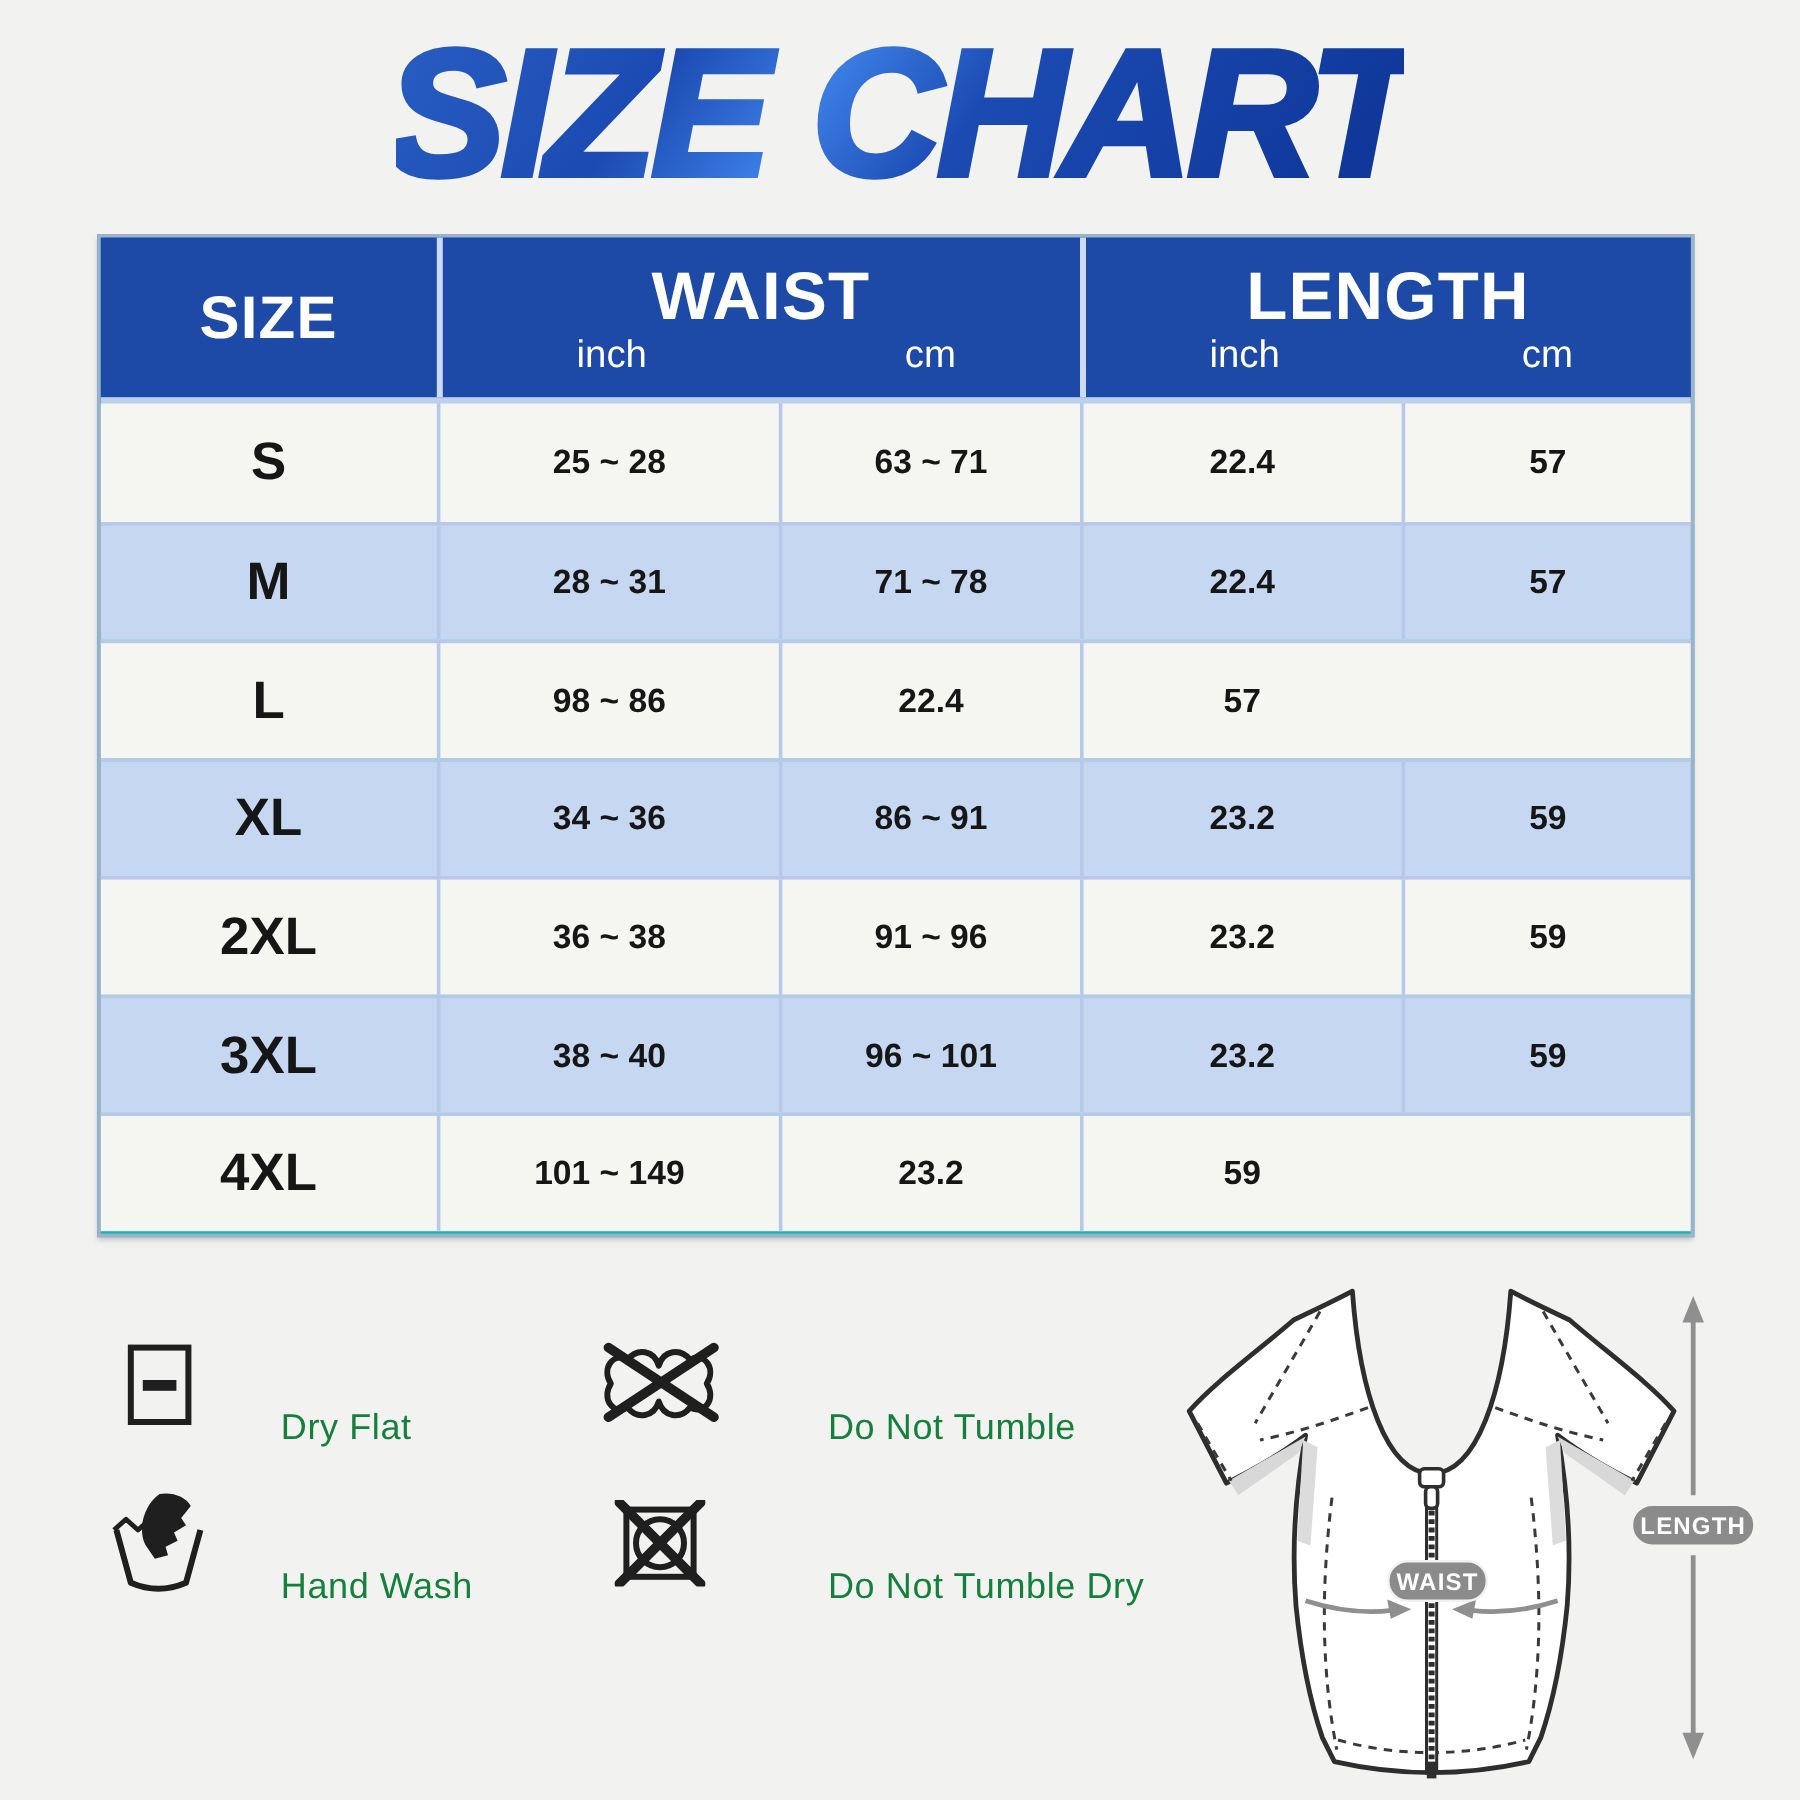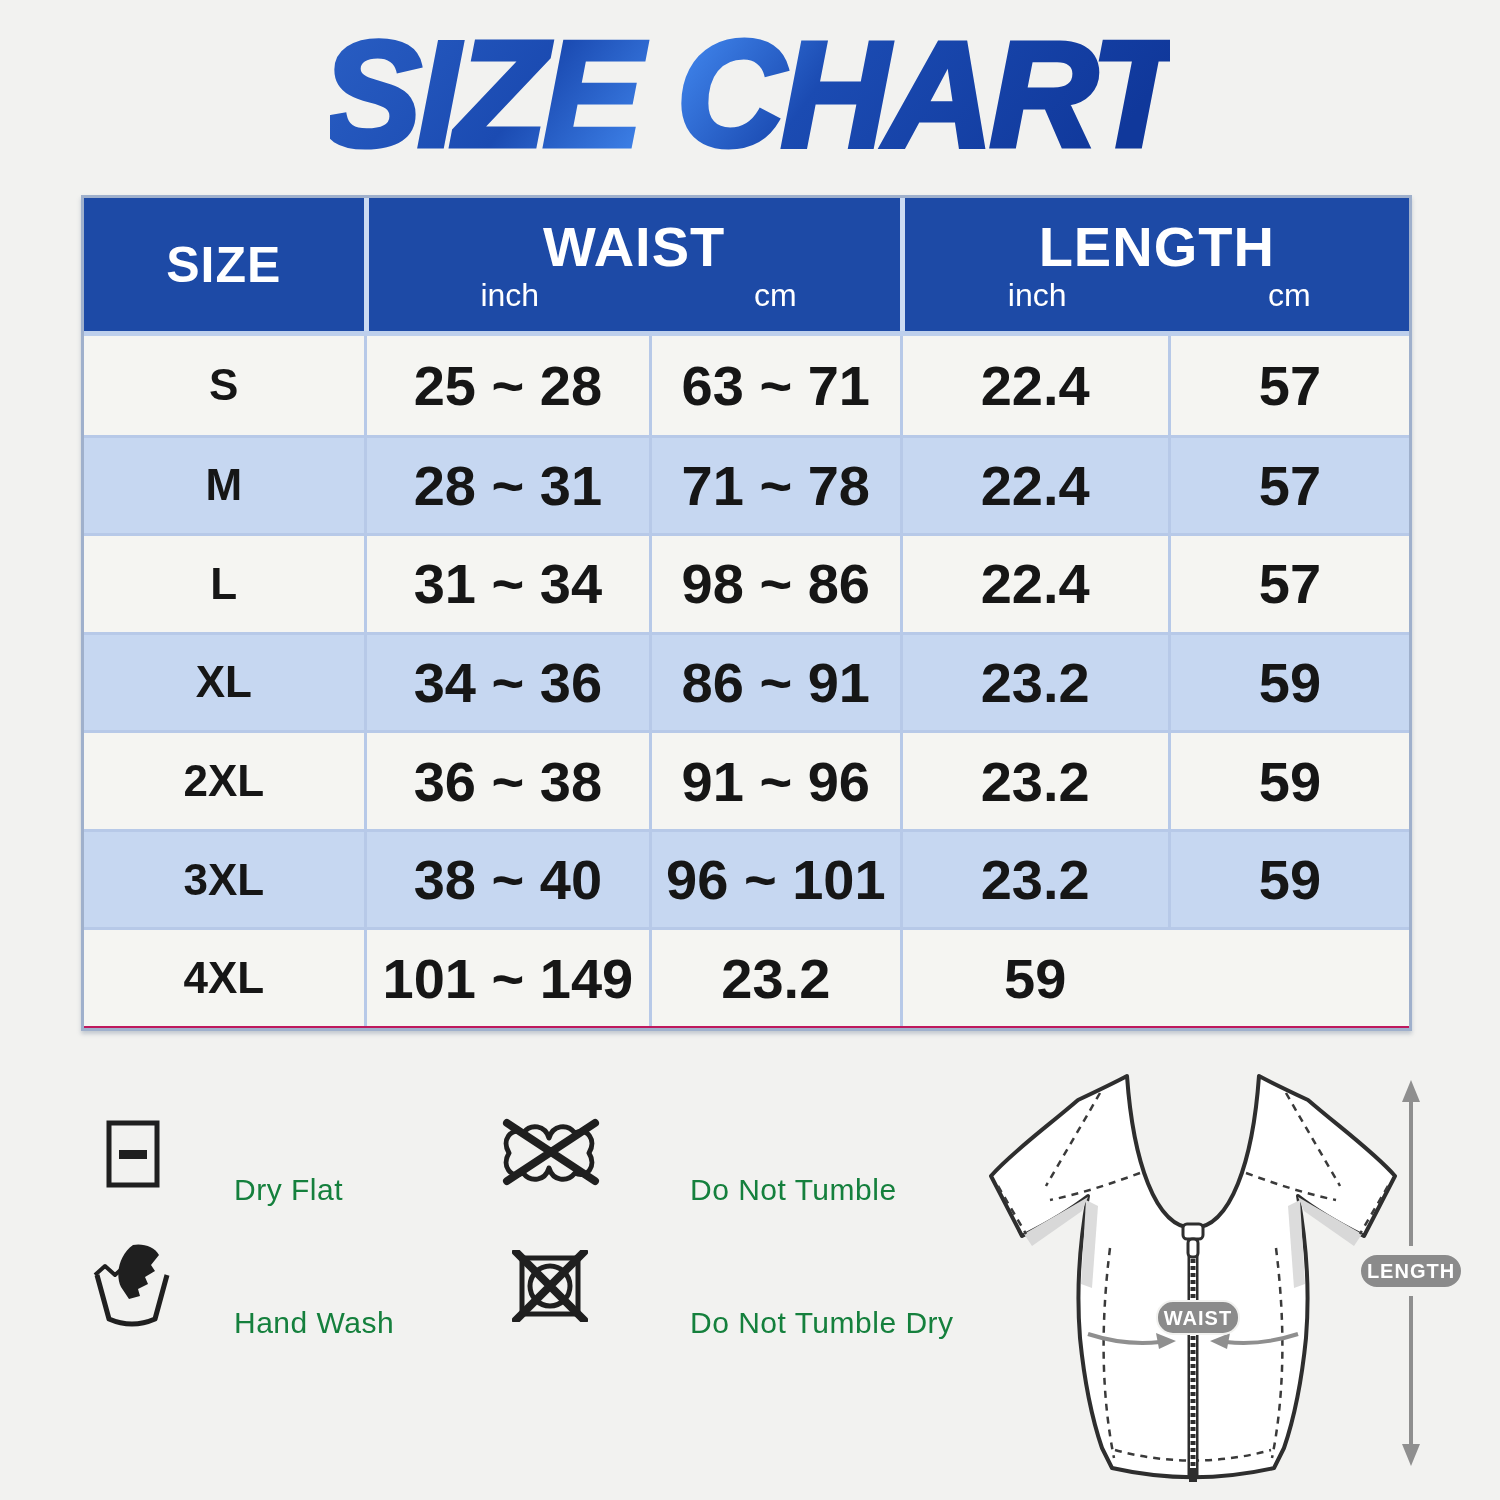--- a/index.html
+++ b/index.html
@@ -8,21 +8,21 @@
     position:relative;width:1500px;height:1500px;margin:0 auto;
     background:#f2f2f0;overflow:hidden;
     font-family:"Liberation Sans",sans-serif;
     padding-left:12px;
   }
   
   .title-svg{position:absolute;left:330px;top:6px;width:840px;height:168px;}
   
   .size-table{
     position:absolute;left:81px;top:195px;width:1331px;height:836px;
-    border:3px solid #9fb0cc;background:#be185d;
+    border:3px solid #9fb0cc;background:#14b8a6;
     box-shadow:0 3px 4px rgba(110,125,150,.35);
   }
   .thead{
     display:grid;grid-template-columns:21.1% 40.45% 38.45%;
     height:138px;background:#1d4aa6;color:#ffffff;
     border-bottom:5px solid #bdcfec;
   }
   .th{overflow:hidden;}
   .th + .th{border-left:5px solid #ccdbf2;}
   .th-size{display:flex;align-items:center;justify-content:center;
@@ -31,21 +31,21 @@
   .th-main{text-align:center;font-size:56px;font-weight:bold;line-height:1.05;letter-spacing:1px;}
   .th-units{display:flex;font-size:32px;line-height:1.1;margin-top:2px;}
   .th-units span{text-align:center;}
   .u-wi{width:53.2%;} .u-wc{width:46.8%;}
   .u-li{width:52.6%;} .u-lc{width:47.4%;}
   .tbody{display:grid;grid-template-rows:repeat(7,1fr);height:690px;}
   .tr{display:grid;grid-template-columns:21.1% 21.55% 18.9% 20.25% 18.2%;background:#f5f5f2;}
   .tr:nth-child(even){background:#c6d7f1;}
   .tr + .tr{border-top:3px solid #b7c9e8;}
   .td{display:flex;align-items:center;justify-content:center;
-    font-size:56px;font-weight:bold;color:#161616;letter-spacing:0px;}
+    font-size:28px;font-weight:bold;color:#161616;letter-spacing:0px;}
   .td + .td{border-left:3px solid #b7c9e8;}
   .td-size{font-size:44px;}
   
   .care-item-icon{position:absolute;}
   .care-label{
     position:absolute;transform:translateY(-50%);
     font-size:30px;color:#15803d;letter-spacing:.5px;white-space:nowrap;margin-top:36px;
   }
   
   .note{
@@ -102,21 +102,20 @@
       </div>
       <div class="tr">
         <div class="td td-size">M</div>
         <div class="td">28 ~ 31</div>
         <div class="td">71 ~ 78</div>
         <div class="td">22.4</div>
         <div class="td">57</div>
       </div>
       <div class="tr">
         <div class="td td-size">L</div>
-        <div class="td">31 ~ 34</div>
         <div class="td">98 ~ 86</div>
         <div class="td">22.4</div>
         <div class="td">57</div>
       </div>
       <div class="tr">
         <div class="td td-size">XL</div>
         <div class="td">34 ~ 36</div>
         <div class="td">86 ~ 91</div>
         <div class="td">23.2</div>
         <div class="td">59</div>

